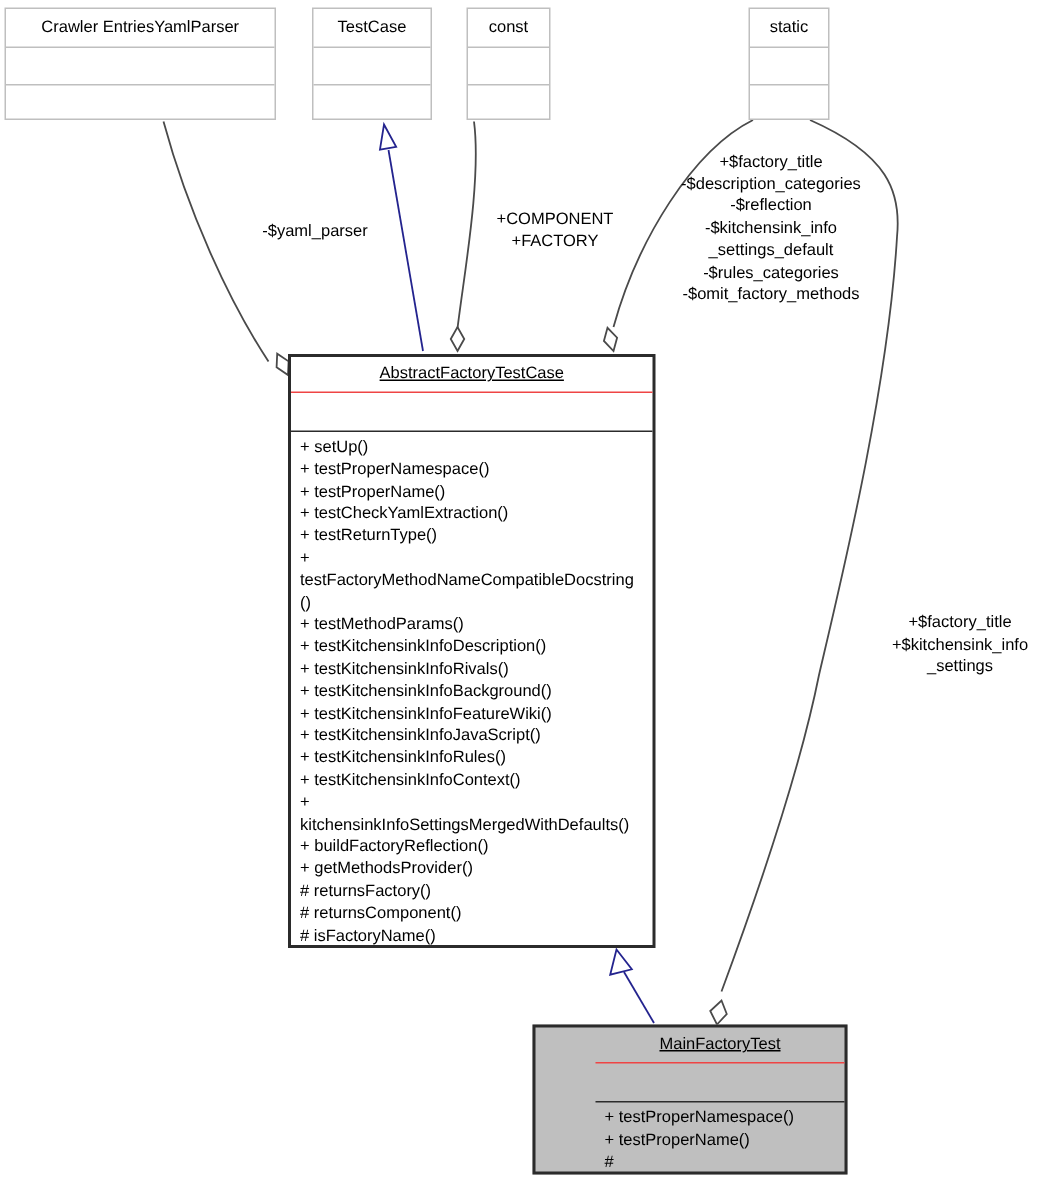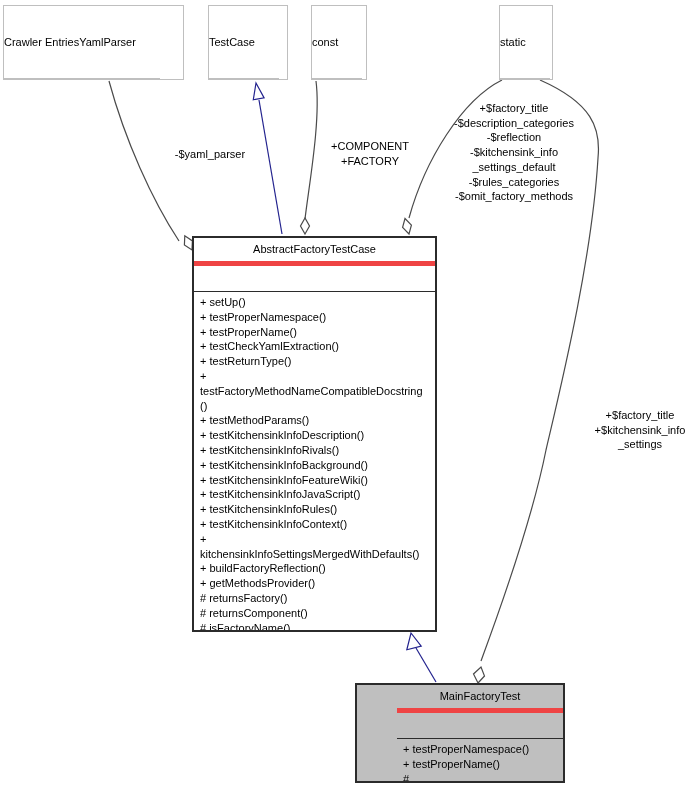--- a/index.html
+++ b/index.html
@@ -7,38 +7,38 @@
     position:relative;width:699px;height:795px;overflow:hidden;
     background:#ffffff;color:#000;
     font-family:"Liberation Sans","DejaVu Sans",sans-serif;
     font-size:11px;line-height:14.8px;
   }
   svg.edges{position:absolute;left:0;top:0;width:699px;height:795px;pointer-events:none;}
 
   
   .ext-node{
     position:absolute;background:#fff;border:1px solid #bfbfbf;
-    display:flex;flex-direction:row;box-sizing:border-box;
+    display:flex;flex-direction:column;box-sizing:border-box;
   }
   .ext-node .nt{
     flex:0 0 25px;display:flex;align-items:center;justify-content:center;
     border-bottom:1px solid #bfbfbf;white-space:nowrap;
   }
   .ext-node .nr1{flex:0 0 24px;border-bottom:1px solid #bfbfbf;}
   .ext-node .nr2{flex:1;}
 
   
   .cls{
     position:absolute;background:#fff;border:2px solid #2b2b2b;
     display:flex;flex-direction:column;box-sizing:border-box;
   }
   .cls.current{background:#bfbfbf;padding-left:40px;}
   .cls .ct{
     flex:0 0 23px;display:flex;align-items:center;justify-content:center;
-    border-bottom:5px solid #ef4444;white-space:nowrap;
+    border-bottom:1px solid #ef4444;white-space:nowrap;text-decoration:underline;
   }
   .cls .cattrs{flex:0 0 25px;border-bottom:1px solid #2b2b2b;}
   .cls .cmethods{flex:1;padding:3px 10px 2px 6px;overflow:hidden;}
   .method-line{overflow-wrap:anywhere;}
 
   
   .elabel{
     position:absolute;text-align:center;white-space:pre-line;
     line-height:14.7px;
   }

